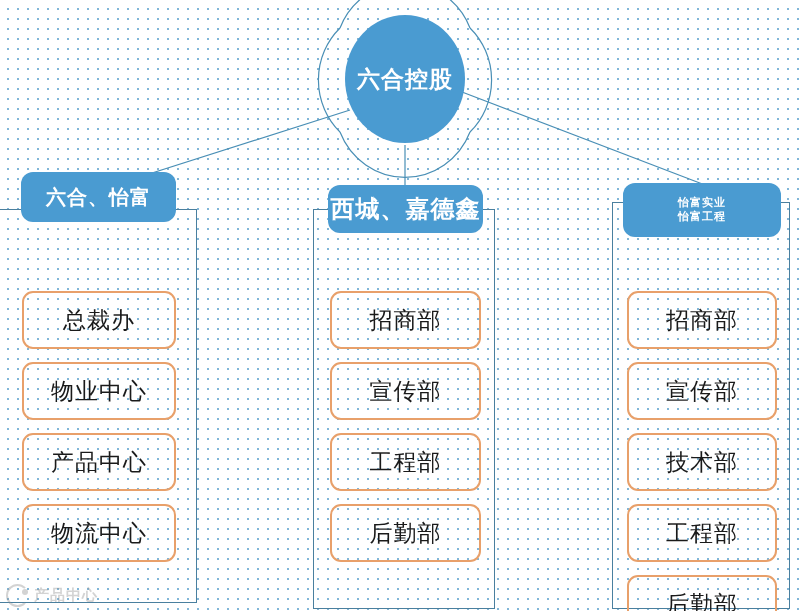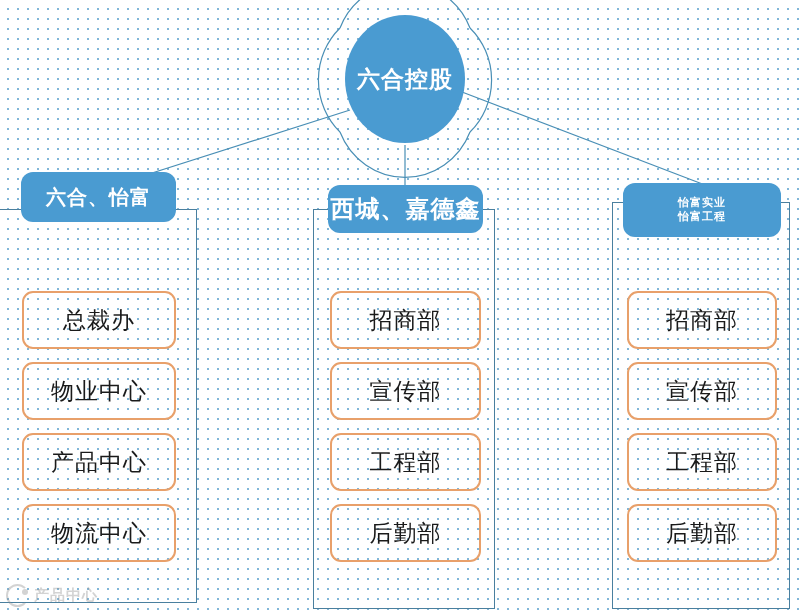--- a/index.html
+++ b/index.html
@@ -210,20 +210,21 @@
   <div class="col-items" id="items-1">
     <div class="node">招商部</div>
     <div class="node">宣传部</div>
     <div class="node">工程部</div>
     <div class="node">后勤部</div>
   </div>
 
   <div class="col-items" id="items-2">
     <div class="node">招商部</div>
     <div class="node">宣传部</div>
+    <div class="node">技术部</div>
     <div class="node">工程部</div>
     <div class="node">后勤部</div>
   </div>
 
   <div class="watermark">
     <span class="wm-mark"></span>
     <span class="wm-text">产品中心</span>
   </div>
 
 </div>

